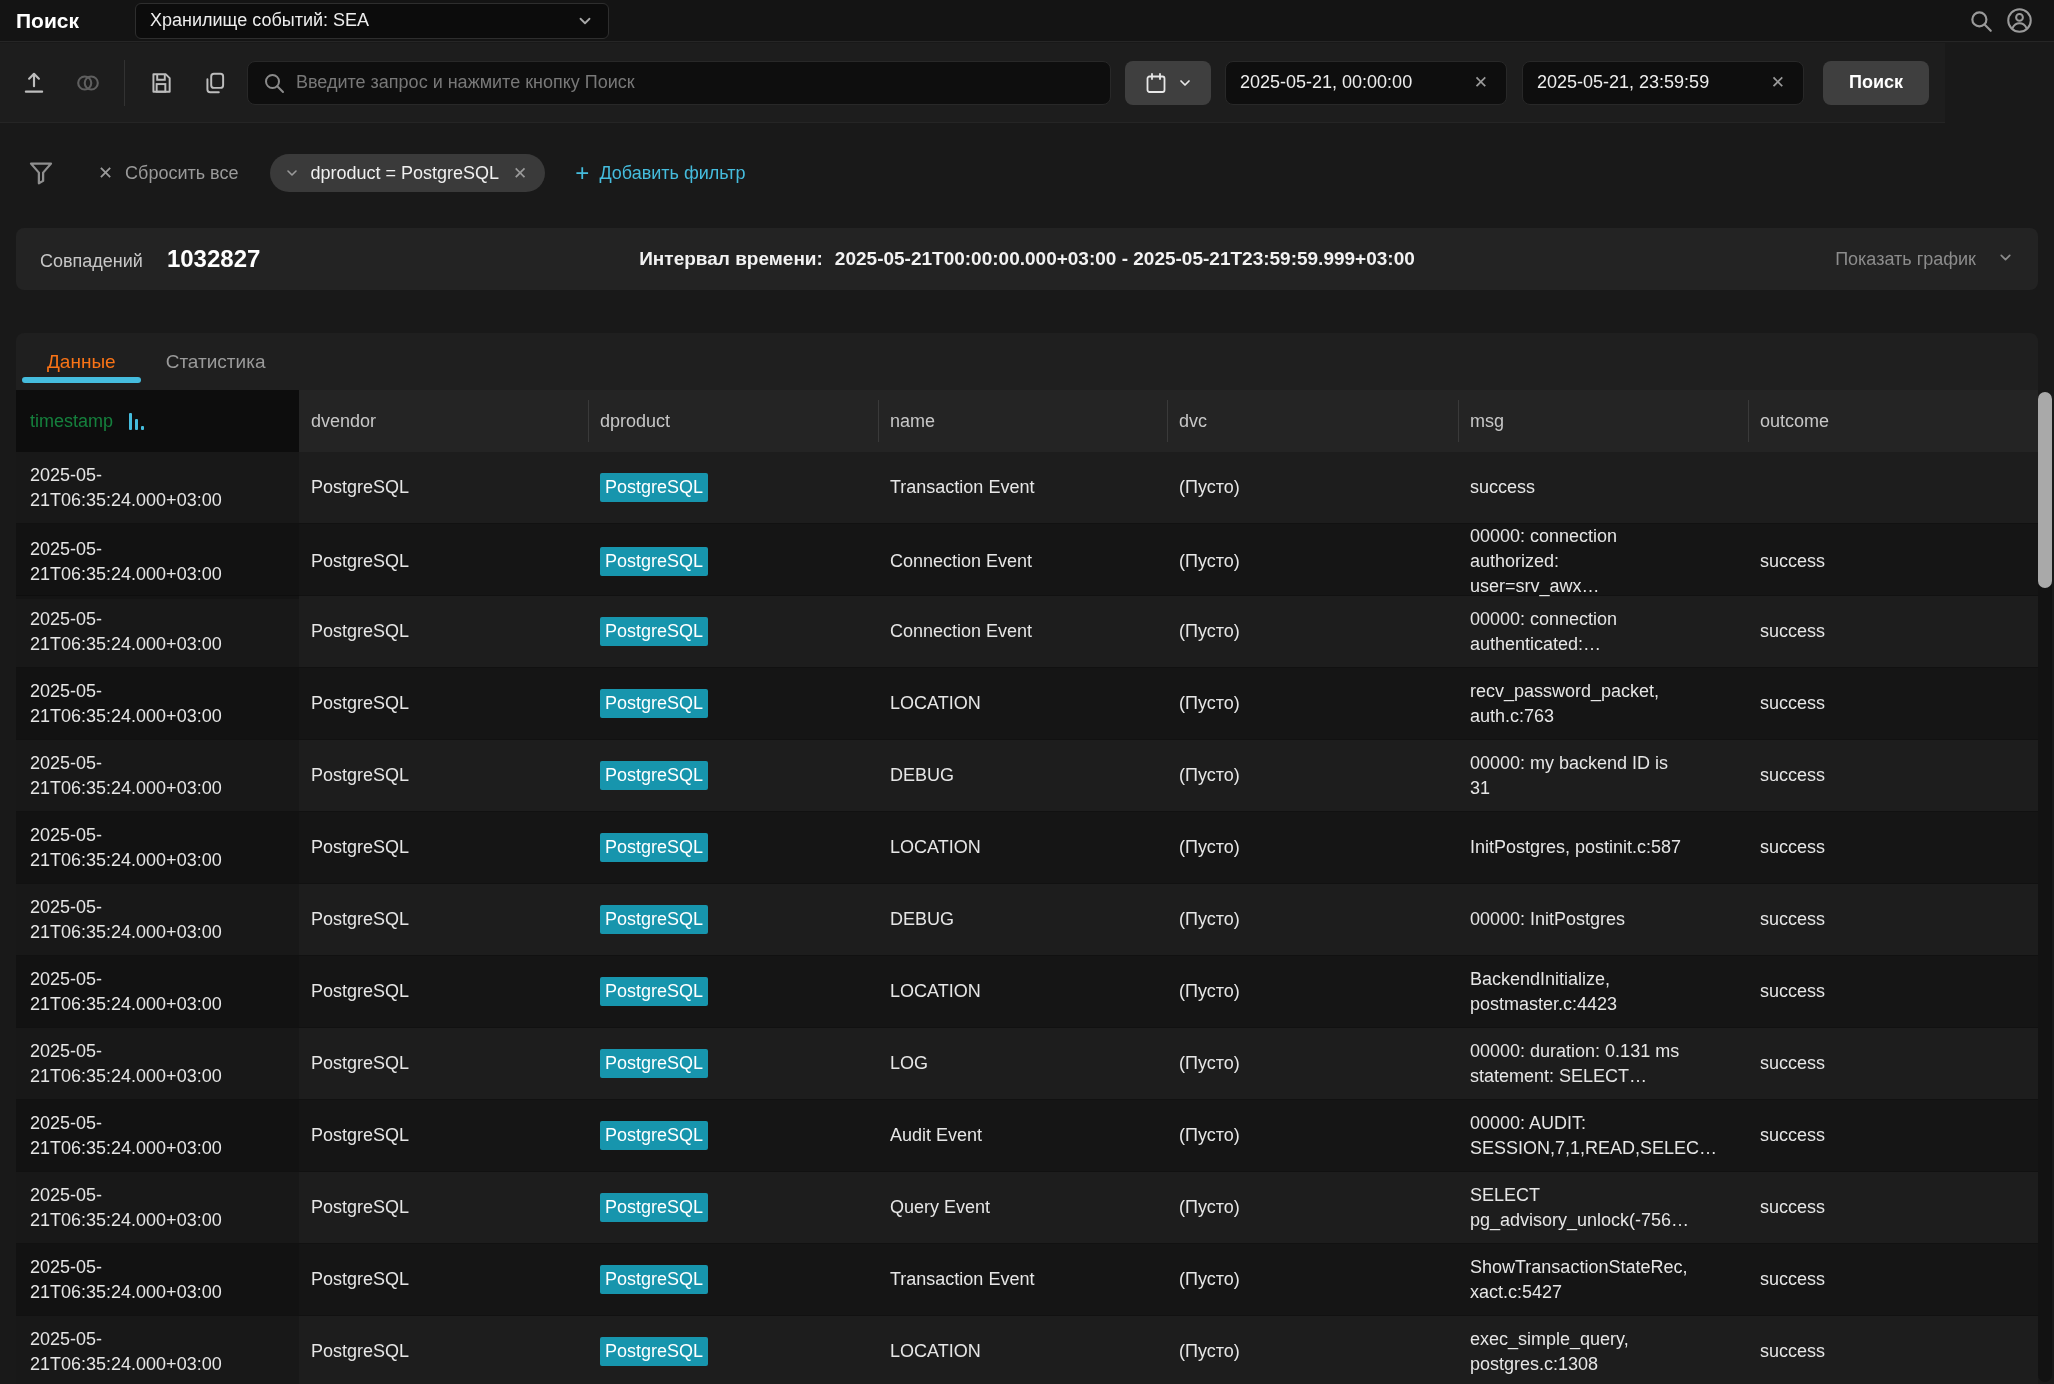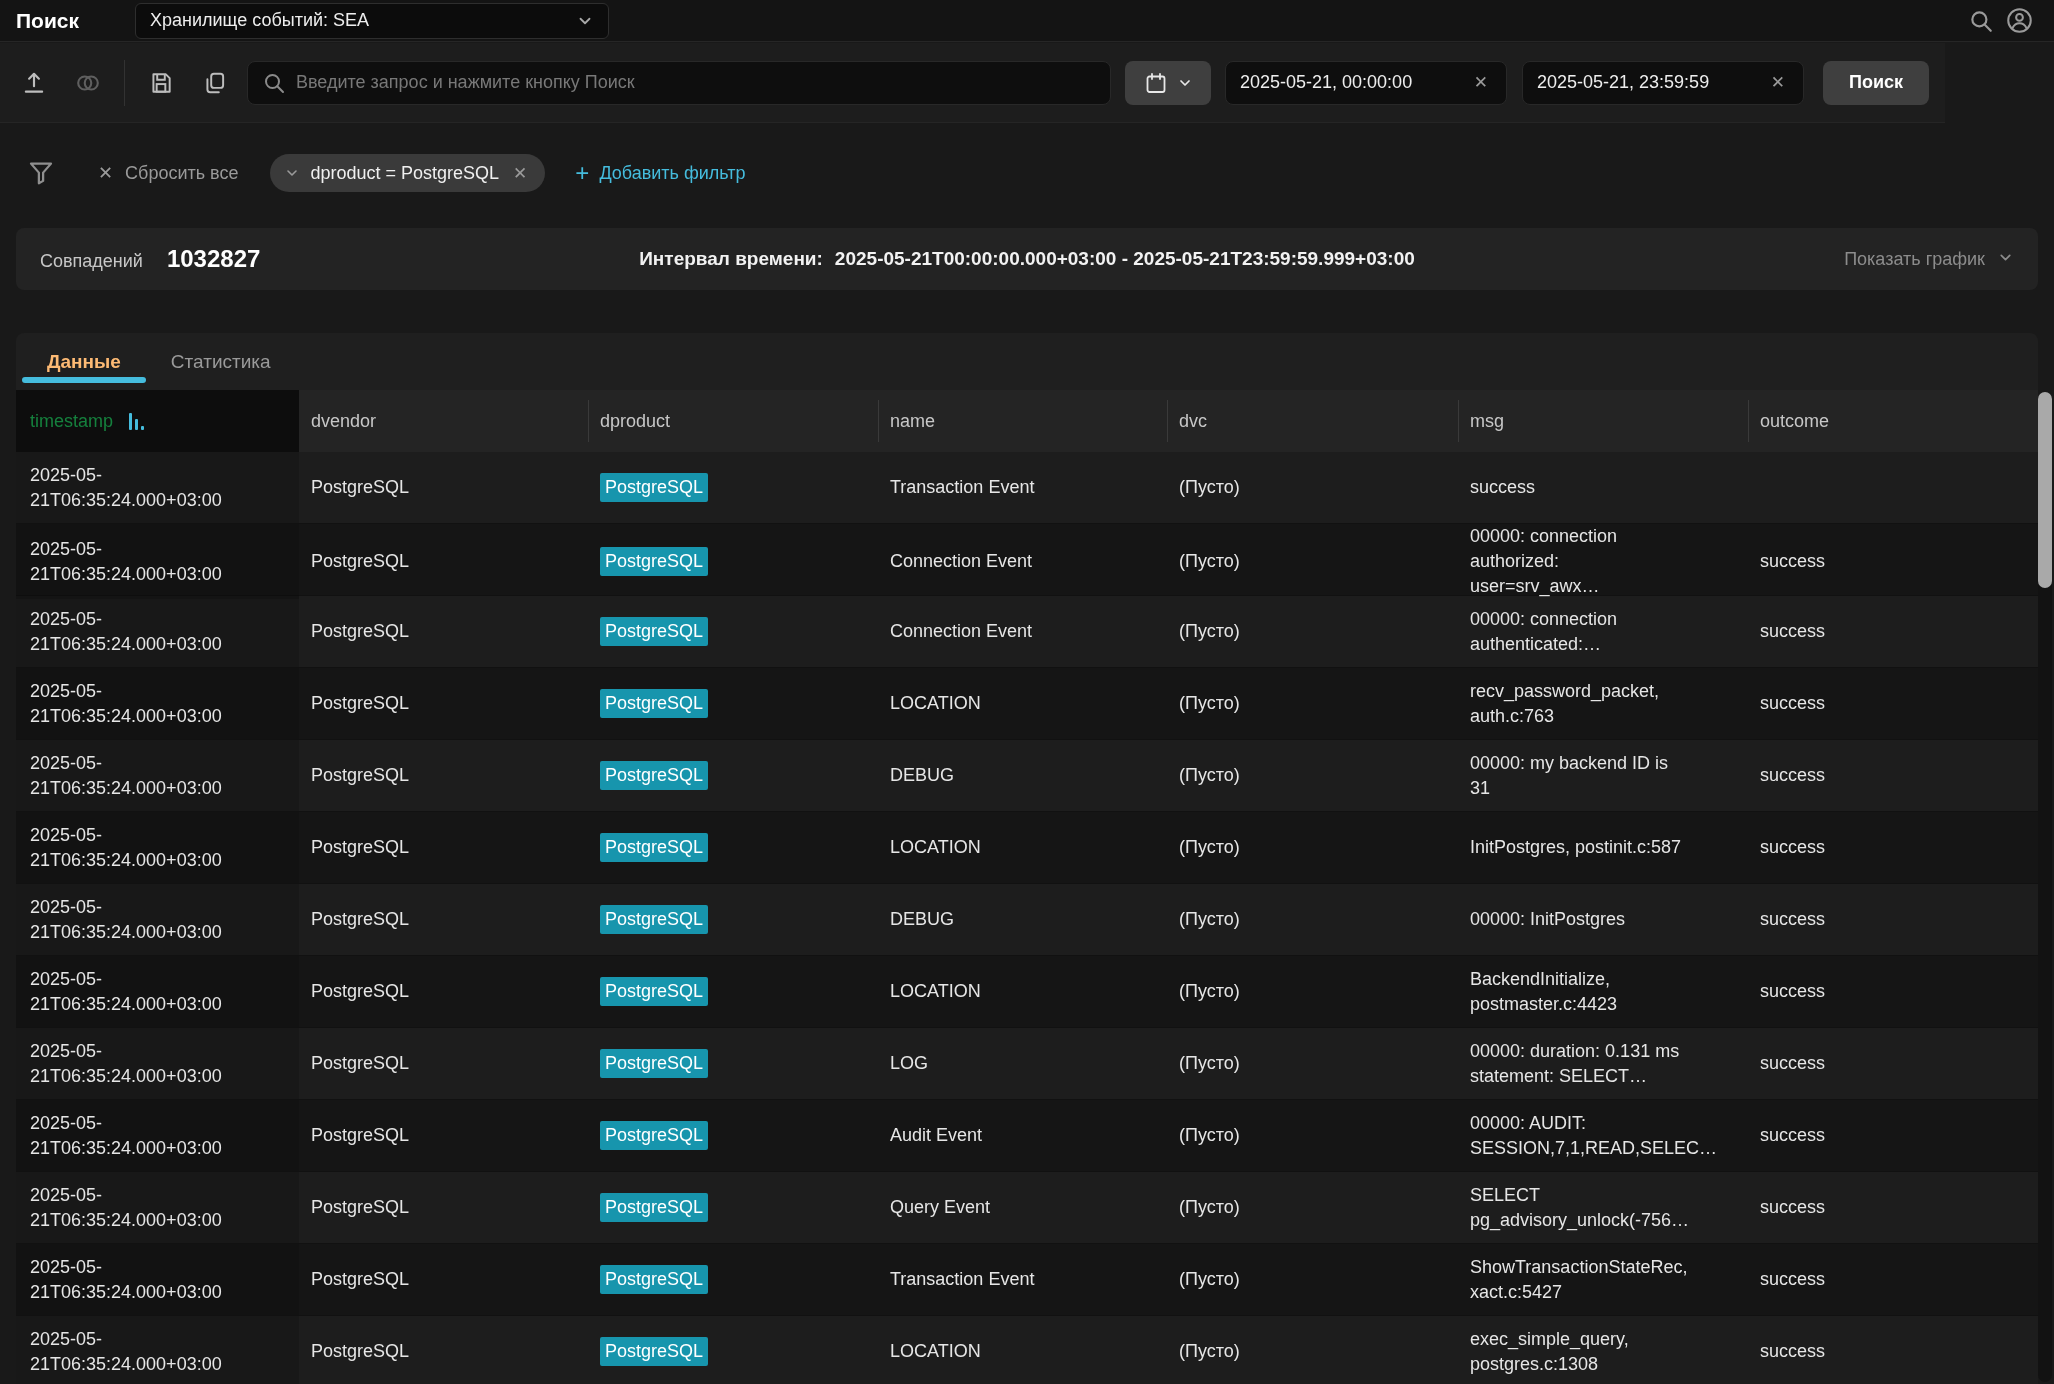--- a/index.html
+++ b/index.html
@@ -69,28 +69,28 @@
   .add-filter .plus{font-size:24px;font-weight:300;line-height:1;}
 
   
   .summary{position:absolute;top:228px;left:16px;width:2022px;height:62px;background:var(--bg-summary);
     border-radius:8px;display:flex;align-items:center;padding:0 24px;}
   .matches{display:flex;align-items:baseline;gap:24px;}
   .matches .lbl{font-size:18px;color:var(--text-soft);}
   .matches .val{font-size:24px;font-weight:bold;color:#fff;}
   .interval{position:absolute;left:50%;transform:translateX(-50%);display:flex;align-items:center;gap:12px;white-space:nowrap;}
   .interval .lbl,.interval .val{font-size:19px;font-weight:600;color:#f2f2f2;}
-  .show-chart{margin-left:auto;display:flex;align-items:flex-start;gap:12px;color:#8c8c8c;font-size:18px;cursor:pointer;}
+  .show-chart{margin-left:auto;display:flex;align-items:flex-start;gap:21px;color:#8c8c8c;font-size:18px;cursor:pointer;}
 
   
   .panel{position:absolute;top:333px;left:16px;width:2022px;bottom:0;background:var(--bg-panel);
     border-radius:8px 8px 0 0;overflow:hidden;}
   .tabsrow{height:57px;display:flex;align-items:stretch;padding-left:6px;}
   .tab{position:relative;display:flex;align-items:center;padding:0 25px;font-size:19px;cursor:pointer;color:var(--text-muted);}
-  .tab.active{color:#fdba74;font-weight:bold;}
+  .tab.active{color:#f97316;font-weight:normal;}
   .tab.active .tab-underline{position:absolute;left:0;right:0;bottom:7px;height:6px;border-radius:3px;background:var(--accent);}
 
   .grid-cols{display:grid;grid-template-columns:283px 289px 290px 289px 291px 290px 1fr;}
   .thead{height:62px;background:var(--bg-thead);}
   .th{display:flex;align-items:center;padding-left:12px;font-size:18px;color:var(--text-soft);position:relative;cursor:pointer;}
   .th-ts{background:var(--bg-thead-dark);padding-left:14px;color:#15803d;}
   .th.with-line::before{content:"";position:absolute;left:0;top:10px;bottom:10px;width:1px;background:#3a3a3a;}
   .sort-icon{display:flex;align-items:flex-end;gap:3px;height:17px;margin-left:16px;}
   .sort-icon i{display:block;width:3px;background:var(--accent);border-radius:1px;}
   .sort-icon i:nth-child(1){height:17px;}

